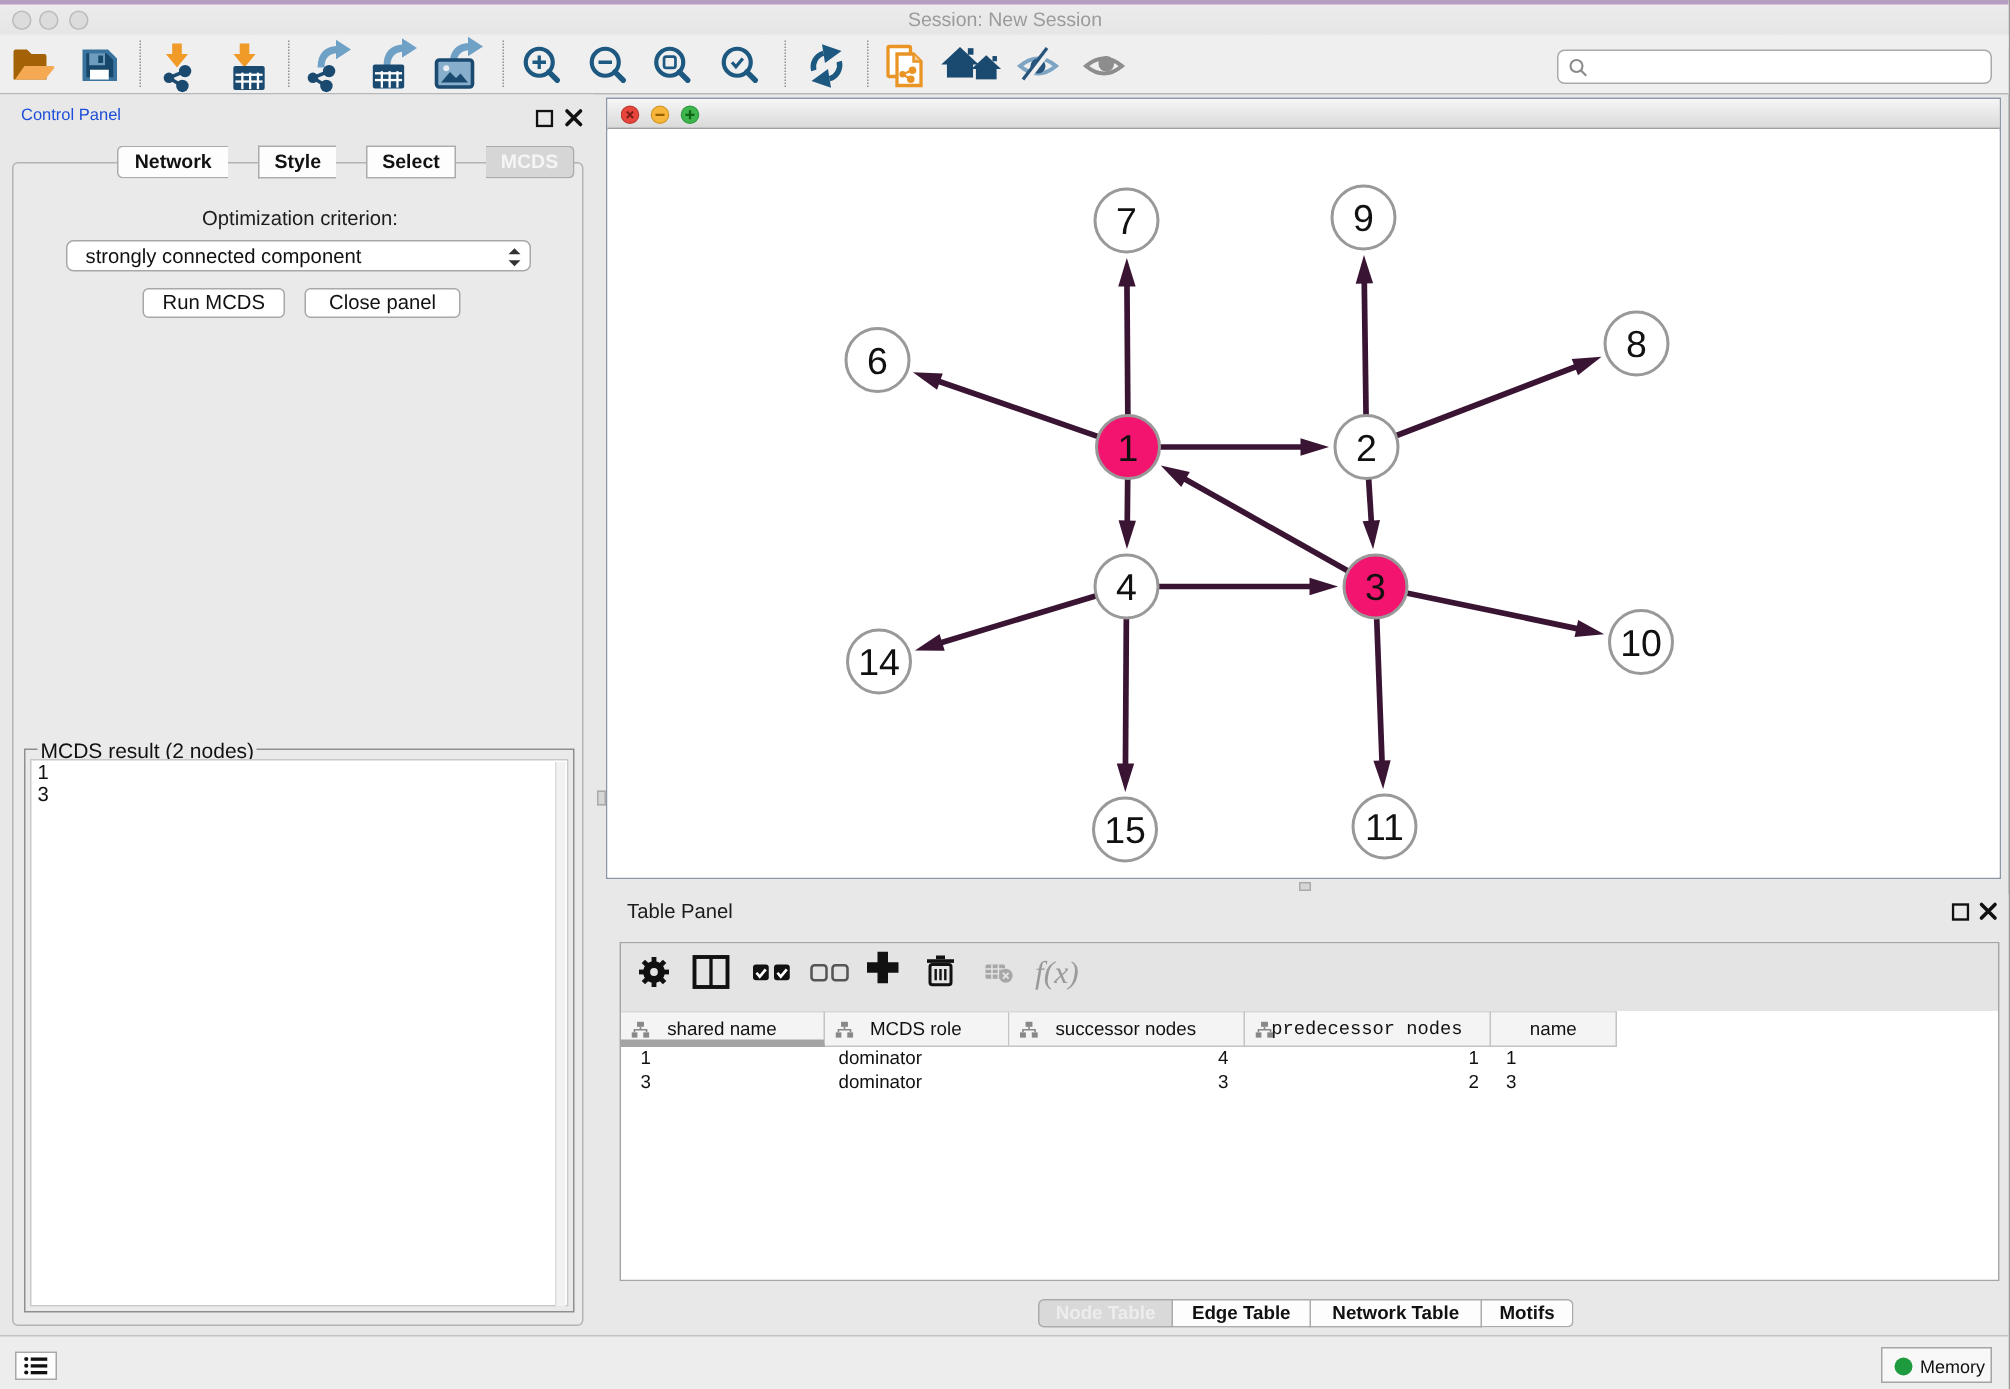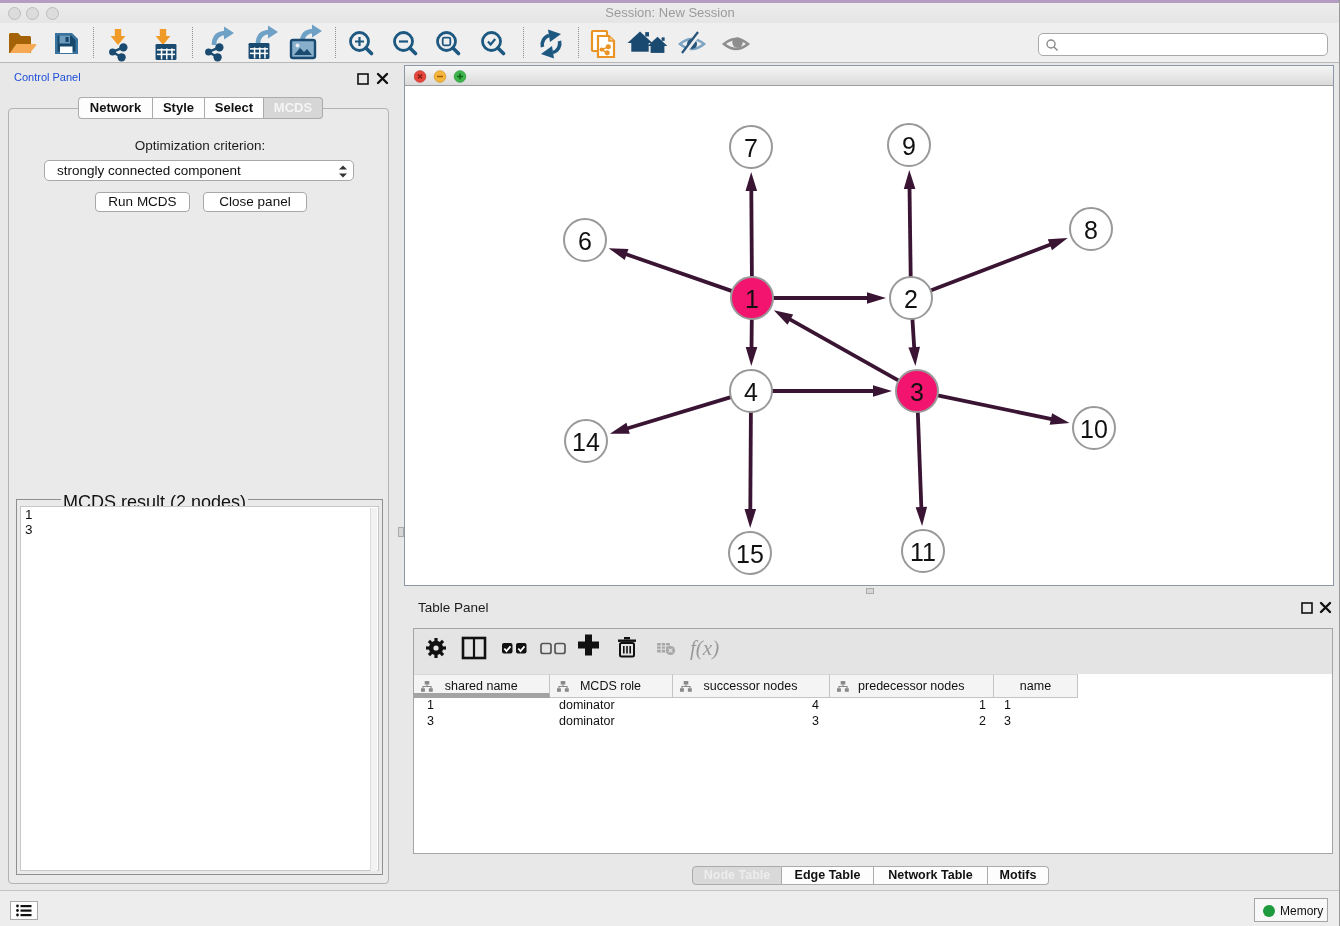--- a/index.html
+++ b/index.html
@@ -115,42 +115,42 @@
   <div class="abs" style="left:14px;top:8px;font-size:11px;color:#1d4ed8;">Control Panel</div>
   <svg class="abs" style="left:357px;top:10px;" width="12" height="12" viewBox="0 0 12 12">
       <rect x="1" y="1" width="10" height="10" fill="none" stroke="#111" stroke-width="1.6"></rect>
     </svg>
   <svg class="abs" style="left:376px;top:9px;" width="13" height="13" viewBox="0 0 13 13">
       <path d="M2 2 L11 11 M11 2 L2 11" stroke="#111" stroke-width="2.4" stroke-linecap="round"></path>
     </svg>
 
   <div class="abs" style="left:8px;top:45px;width:381px;height:776px;background:#eaeaea;border:1px solid #b3b3b3;border-radius:4px;"></div>
 
-  <div class="abs" style="left:78px;top:34px;height:22px;display:flex;font-size:13px;font-weight:bold;">
+  <div class="abs" style="left:78px;top:34px;height:22px;display:flex;font-size:13px;font-weight:bold;gap:20px;">
     <div style="width:74px;background:#fdfdfd;border:1px solid #ababab;border-right:none;border-radius:4px 0 0 4px;text-align:center;line-height:20px;color:#111;">Network</div>
     <div style="width:52px;background:#fdfdfd;border:1px solid #ababab;border-right:none;text-align:center;line-height:20px;color:#111;">Style</div>
     <div style="width:60px;background:#fdfdfd;border:1px solid #ababab;text-align:center;line-height:20px;color:#111;">Select</div>
     <div style="width:59px;background:#d6d6d6;border:1px solid #ababab;border-left:none;border-radius:0 4px 4px 0;text-align:center;line-height:20px;color:#f5f5f5;">MCDS</div>
   </div>
 
   <div class="abs" style="left:0;top:75px;width:396px;text-align:center;font-size:13.5px;color:#1c1c1c;"><span style="margin-left:4px;">Optimization criterion:</span></div>
 
   <div class="abs" style="left:44px;top:97px;width:310px;height:21px;background:#fff;border:1px solid #a8a8a8;border-radius:5px;">
     <div class="abs" style="left:12px;top:2px;font-size:13.5px;color:#111;">strongly connected component</div>
     <svg class="abs" style="left:292px;top:3px;" width="12" height="15" viewBox="0 0 12 15">
         <path d="M2 5.5 L6 1.5 L10 5.5 Z" fill="#333"></path>
         <path d="M2 9.5 L6 13.5 L10 9.5 Z" fill="#333"></path>
       </svg>
   </div>
 
   <div class="abs" style="left:95px;top:129px;width:95px;height:20px;background:#fff;border:1px solid #a8a8a8;border-radius:4px;text-align:center;font-size:13.5px;line-height:18px;color:#111;">Run MCDS</div>
   <div class="abs" style="left:203px;top:129px;width:104px;height:20px;background:#fff;border:1px solid #a8a8a8;border-radius:4px;text-align:center;font-size:13.5px;line-height:18px;color:#111;">Close panel</div>
 
   <div class="abs" style="left:16px;top:436px;width:367px;height:376px;border:1px solid #8f8f8f;">
-    <div class="abs" style="left:8px;top:-8px;background:#eaeaea;padding:0 2px;font-size:18px;color:#111;margin-left:36px;">MCDS result (2 nodes)</div>
+    <div class="abs" style="left:8px;top:-8px;background:#eaeaea;padding:0 2px;font-size:14px;color:#111;">MCDS result (2 nodes)</div>
     <div class="abs" style="left:3px;top:6px;width:359px;height:365px;background:#fff;border:1px solid #c8c8c8;">
       <div style="padding:1px 0 0 4px;font-size:13.5px;line-height:14.5px;color:#111;">1<br>3</div>
       <div class="abs" style="right:1px;top:1px;width:7px;height:363px;background:#f2f2f2;border-left:1px solid #ddd;"></div>
     </div>
   </div>
 </div>
 
 <div class="abs" style="left:398px;top:527px;width:6px;height:10px;background:#d6d6d6;border:1px solid #aaa;"></div>
 
 <div class="abs" style="left:404px;top:65px;width:930px;height:521px;border:1px solid #8c98a8;background:#fff;">
@@ -288,21 +288,21 @@
               <rect x="0" y="6.6" width="3.6" height="3.2" fill="#888"></rect>
               <rect x="7.2" y="6.6" width="3.6" height="3.2" fill="#888"></rect>
               <path d="M5.5 3.2 v1.8 M1.8 6.6 v-1.6 h7.4 v1.6" fill="none" stroke="#888" stroke-width="1"></path>
             </svg>MCDS role</div>
           <div style="position:relative;width:157px;height:24px;border-right:1px solid #c4c4c4;border-top:1px solid #d8d8d8;border-bottom:1px solid #c4c4c4;background:#f4f4f4;font-size:12.5px;color:#111;text-align:center;line-height:23px;"><svg width="12" height="11" viewBox="0 0 11 10" style="position:absolute;left:7px;top:6px;">
               <rect x="3.4" y="0" width="4.2" height="3.2" fill="#888"></rect>
               <rect x="0" y="6.6" width="3.6" height="3.2" fill="#888"></rect>
               <rect x="7.2" y="6.6" width="3.6" height="3.2" fill="#888"></rect>
               <path d="M5.5 3.2 v1.8 M1.8 6.6 v-1.6 h7.4 v1.6" fill="none" stroke="#888" stroke-width="1"></path>
             </svg>successor nodes</div>
-          <div style="position:relative;width:164.5px;height:24px;border-right:1px solid #c4c4c4;border-top:1px solid #d8d8d8;border-bottom:1px solid #c4c4c4;background:#f4f4f4;font-size:12.5px;color:#111;text-align:center;line-height:23px;"><svg width="12" height="11" viewBox="0 0 11 10" style="position:absolute;left:7px;top:6px;">
+          <div style="position:relative;width:164.5px;height:24px;border-right:1px solid #c4c4c4;border-top:1px solid #d8d8d8;border-bottom:1px solid #c4c4c4;background:#f4f4f4;font-size:12.5px;color:#111;text-align:center;line-height:23px;font-family:Liberation Mono, monospace;"><svg width="12" height="11" viewBox="0 0 11 10" style="position:absolute;left:7px;top:6px;">
               <rect x="3.4" y="0" width="4.2" height="3.2" fill="#888"></rect>
               <rect x="0" y="6.6" width="3.6" height="3.2" fill="#888"></rect>
               <rect x="7.2" y="6.6" width="3.6" height="3.2" fill="#888"></rect>
               <path d="M5.5 3.2 v1.8 M1.8 6.6 v-1.6 h7.4 v1.6" fill="none" stroke="#888" stroke-width="1"></path>
             </svg>predecessor nodes</div>
           <div style="position:relative;width:84px;height:24px;border-right:1px solid #c4c4c4;border-top:1px solid #d8d8d8;border-bottom:1px solid #c4c4c4;background:#f4f4f4;font-size:12.5px;color:#111;text-align:center;line-height:23px;">name</div>
         </div>
       </div>
 
     <div id="tablerows" class="abs" style="left:0;top:69px;width:918px;height:155px;background:#fff;font-size:12.5px;color:#111;">

